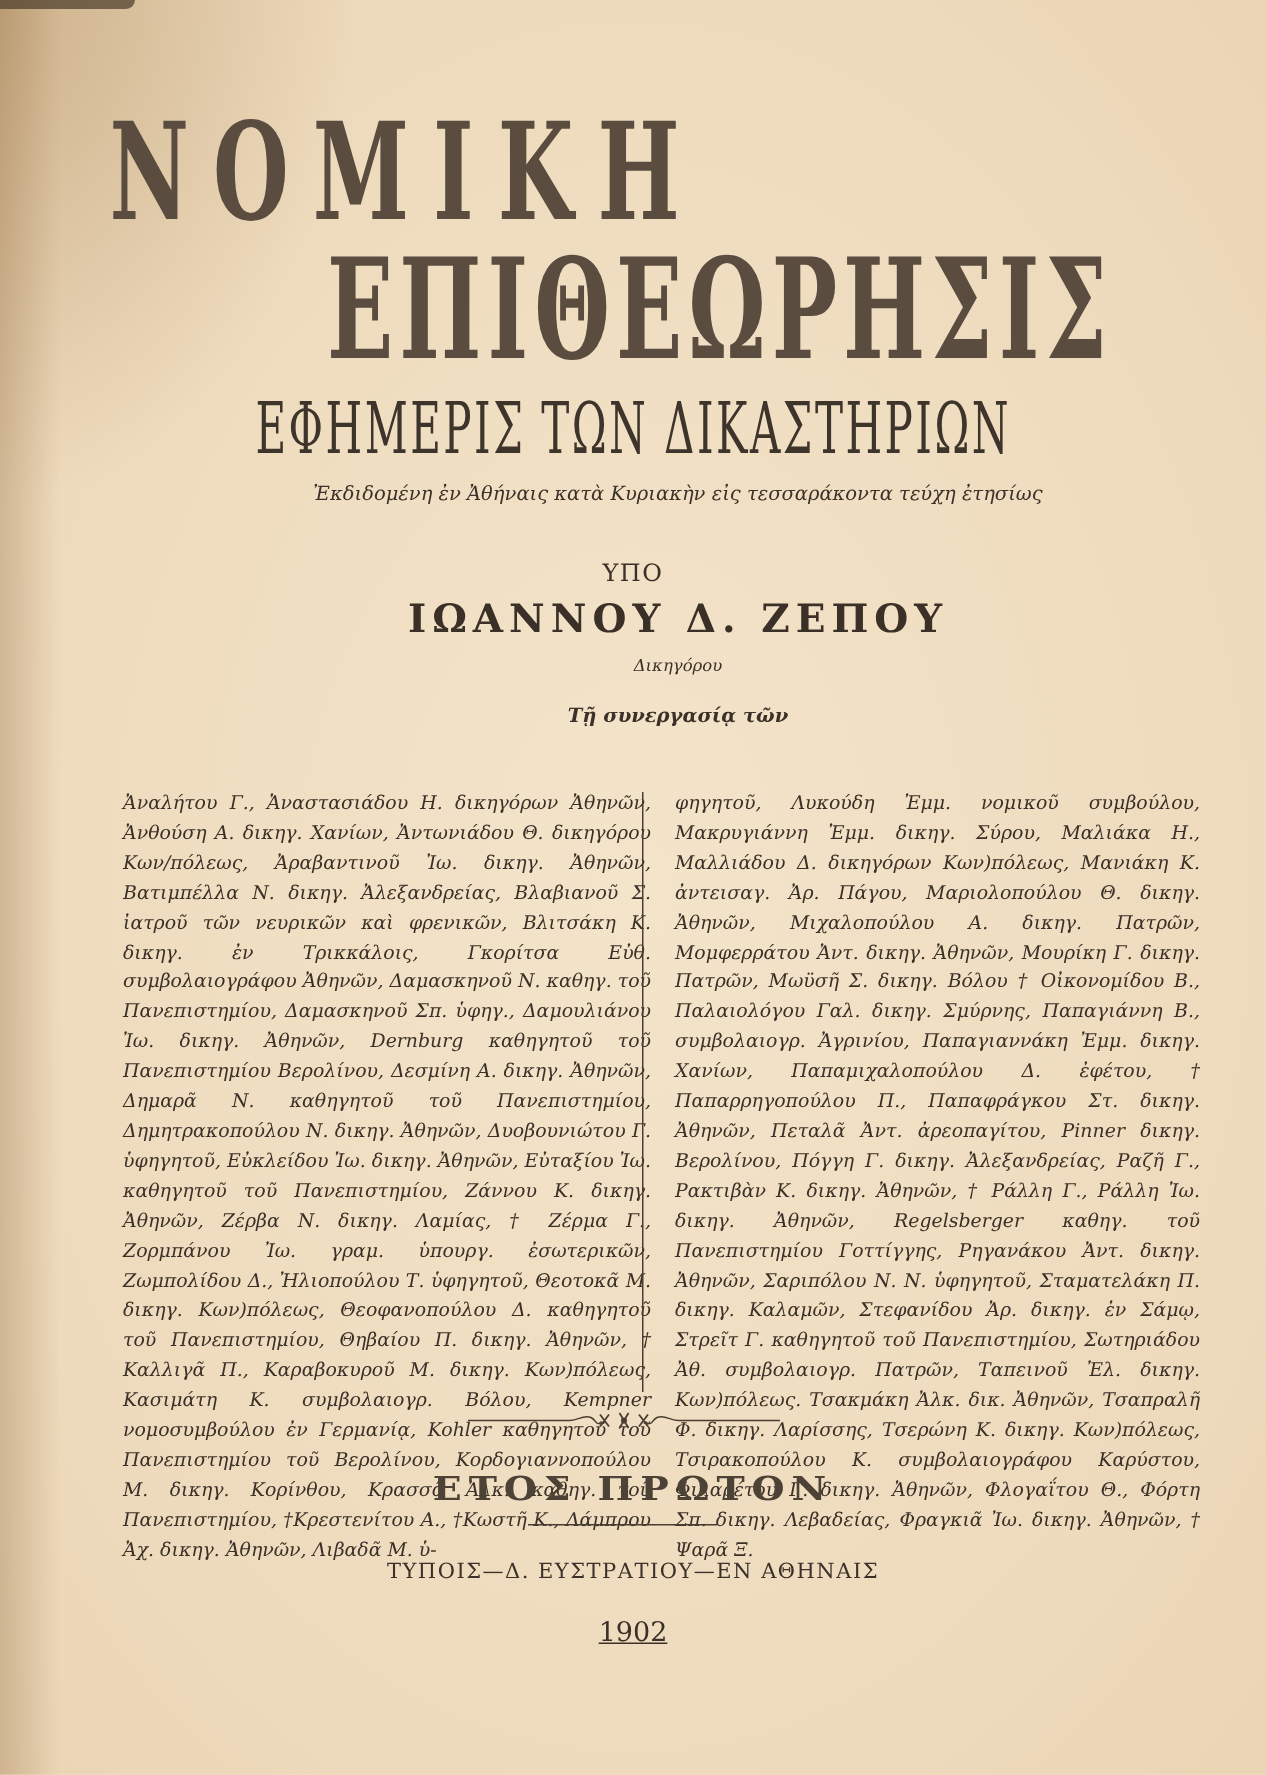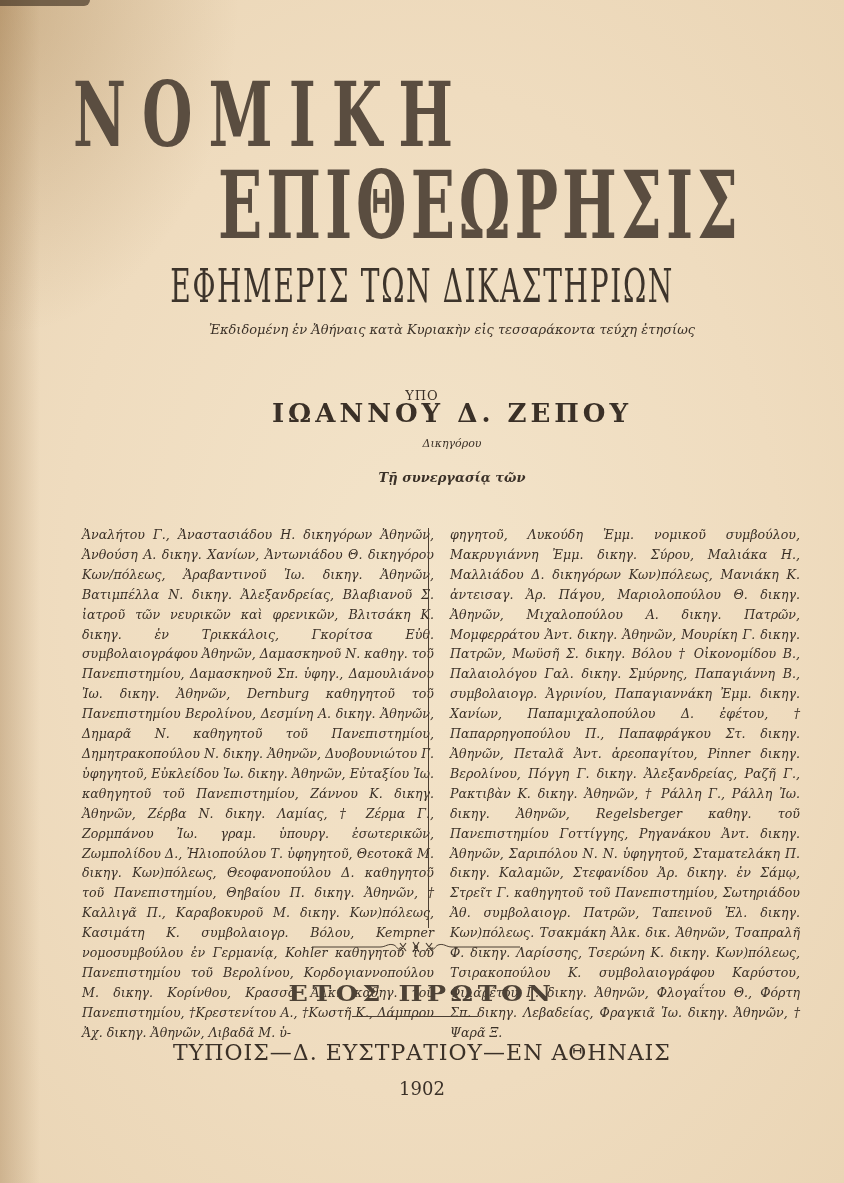--- a/index.html
+++ b/index.html
@@ -30,43 +30,43 @@
     font-size: 38px; color: #3d342b; transform: scaleY(1.25); transform-origin: top center;
     letter-spacing: 2px; font-stretch: condensed;
   }
   .subtitle span { display: inline-block; transform: scaleX(0.82); }
 
   .center-line {
     position: absolute; left: 0; width: 844px; text-align: center;
     font-family: "DejaVu Serif", serif; color: #3b3128;
   }
   .publish-note { top: 322px; left: 30px; font-size: 13px; font-style: italic; }
-  .by-label { top: 388px; font-size: 13px; letter-spacing: 1px; }
+  .by-label { top: 372px; font-size: 16px; letter-spacing: 1px; }
   .author { top: 398px; left: 30px; font-size: 26px; font-weight: bold; letter-spacing: 4px; color: #3a3027; }
   .author-role { top: 437px; left: 30px; font-size: 11px; font-style: italic; }
   .collab { top: 470px; left: 30px; font-size: 13px; font-weight: bold; font-style: italic; }
 
   .col {
     position: absolute; top: 525px; width: 352px;
     font-family: "DejaVu Serif", serif; font-style: italic; font-size: 12.6px;
     line-height: 19.9px; text-align: justify; color: #3a3027;
   }
   .col-left { left: 82px; }
   .col-right { left: 450px; width: 350px; }
   .col-divider { position: absolute; left: 428px; top: 528px; width: 1px; height: 400px; background: #4a3e33; }
 
   .ornament { position: absolute; left: 310px; top: 940px; width: 212px; height: 14px; }
   .year-vol {
     position: absolute; left: 0; width: 844px; top: 980px; text-align: center;
     font-family: "DejaVu Serif", serif; font-weight: bold; font-size: 22px; letter-spacing: 4px;
     color: #4d4236; transform: scaleX(1.15); transform-origin: center;
   }
   .rule { position: absolute; left: 352px; top: 1016px; width: 126px; height: 1px; background: #4a3e33; }
-  .printer { top: 1040px; font-size: 22px; letter-spacing: 1px; }
-  .date { top: 1078px; font-size: 18px; }
+  .printer { top: 1040px; font-size: 14px; letter-spacing: 1px; }
+  .date { top: 1078px; font-size: 18px; text-decoration: underline; }
 </style>
 </head>
 <body>
 
 <div class="page">
   <div class="top-shadow"></div>
 
   <div class="title-1">ΝΟΜΙΚΗ</div>
   <div class="title-2">ΕΠΙΘΕΩΡΗΣΙΣ</div>
 

